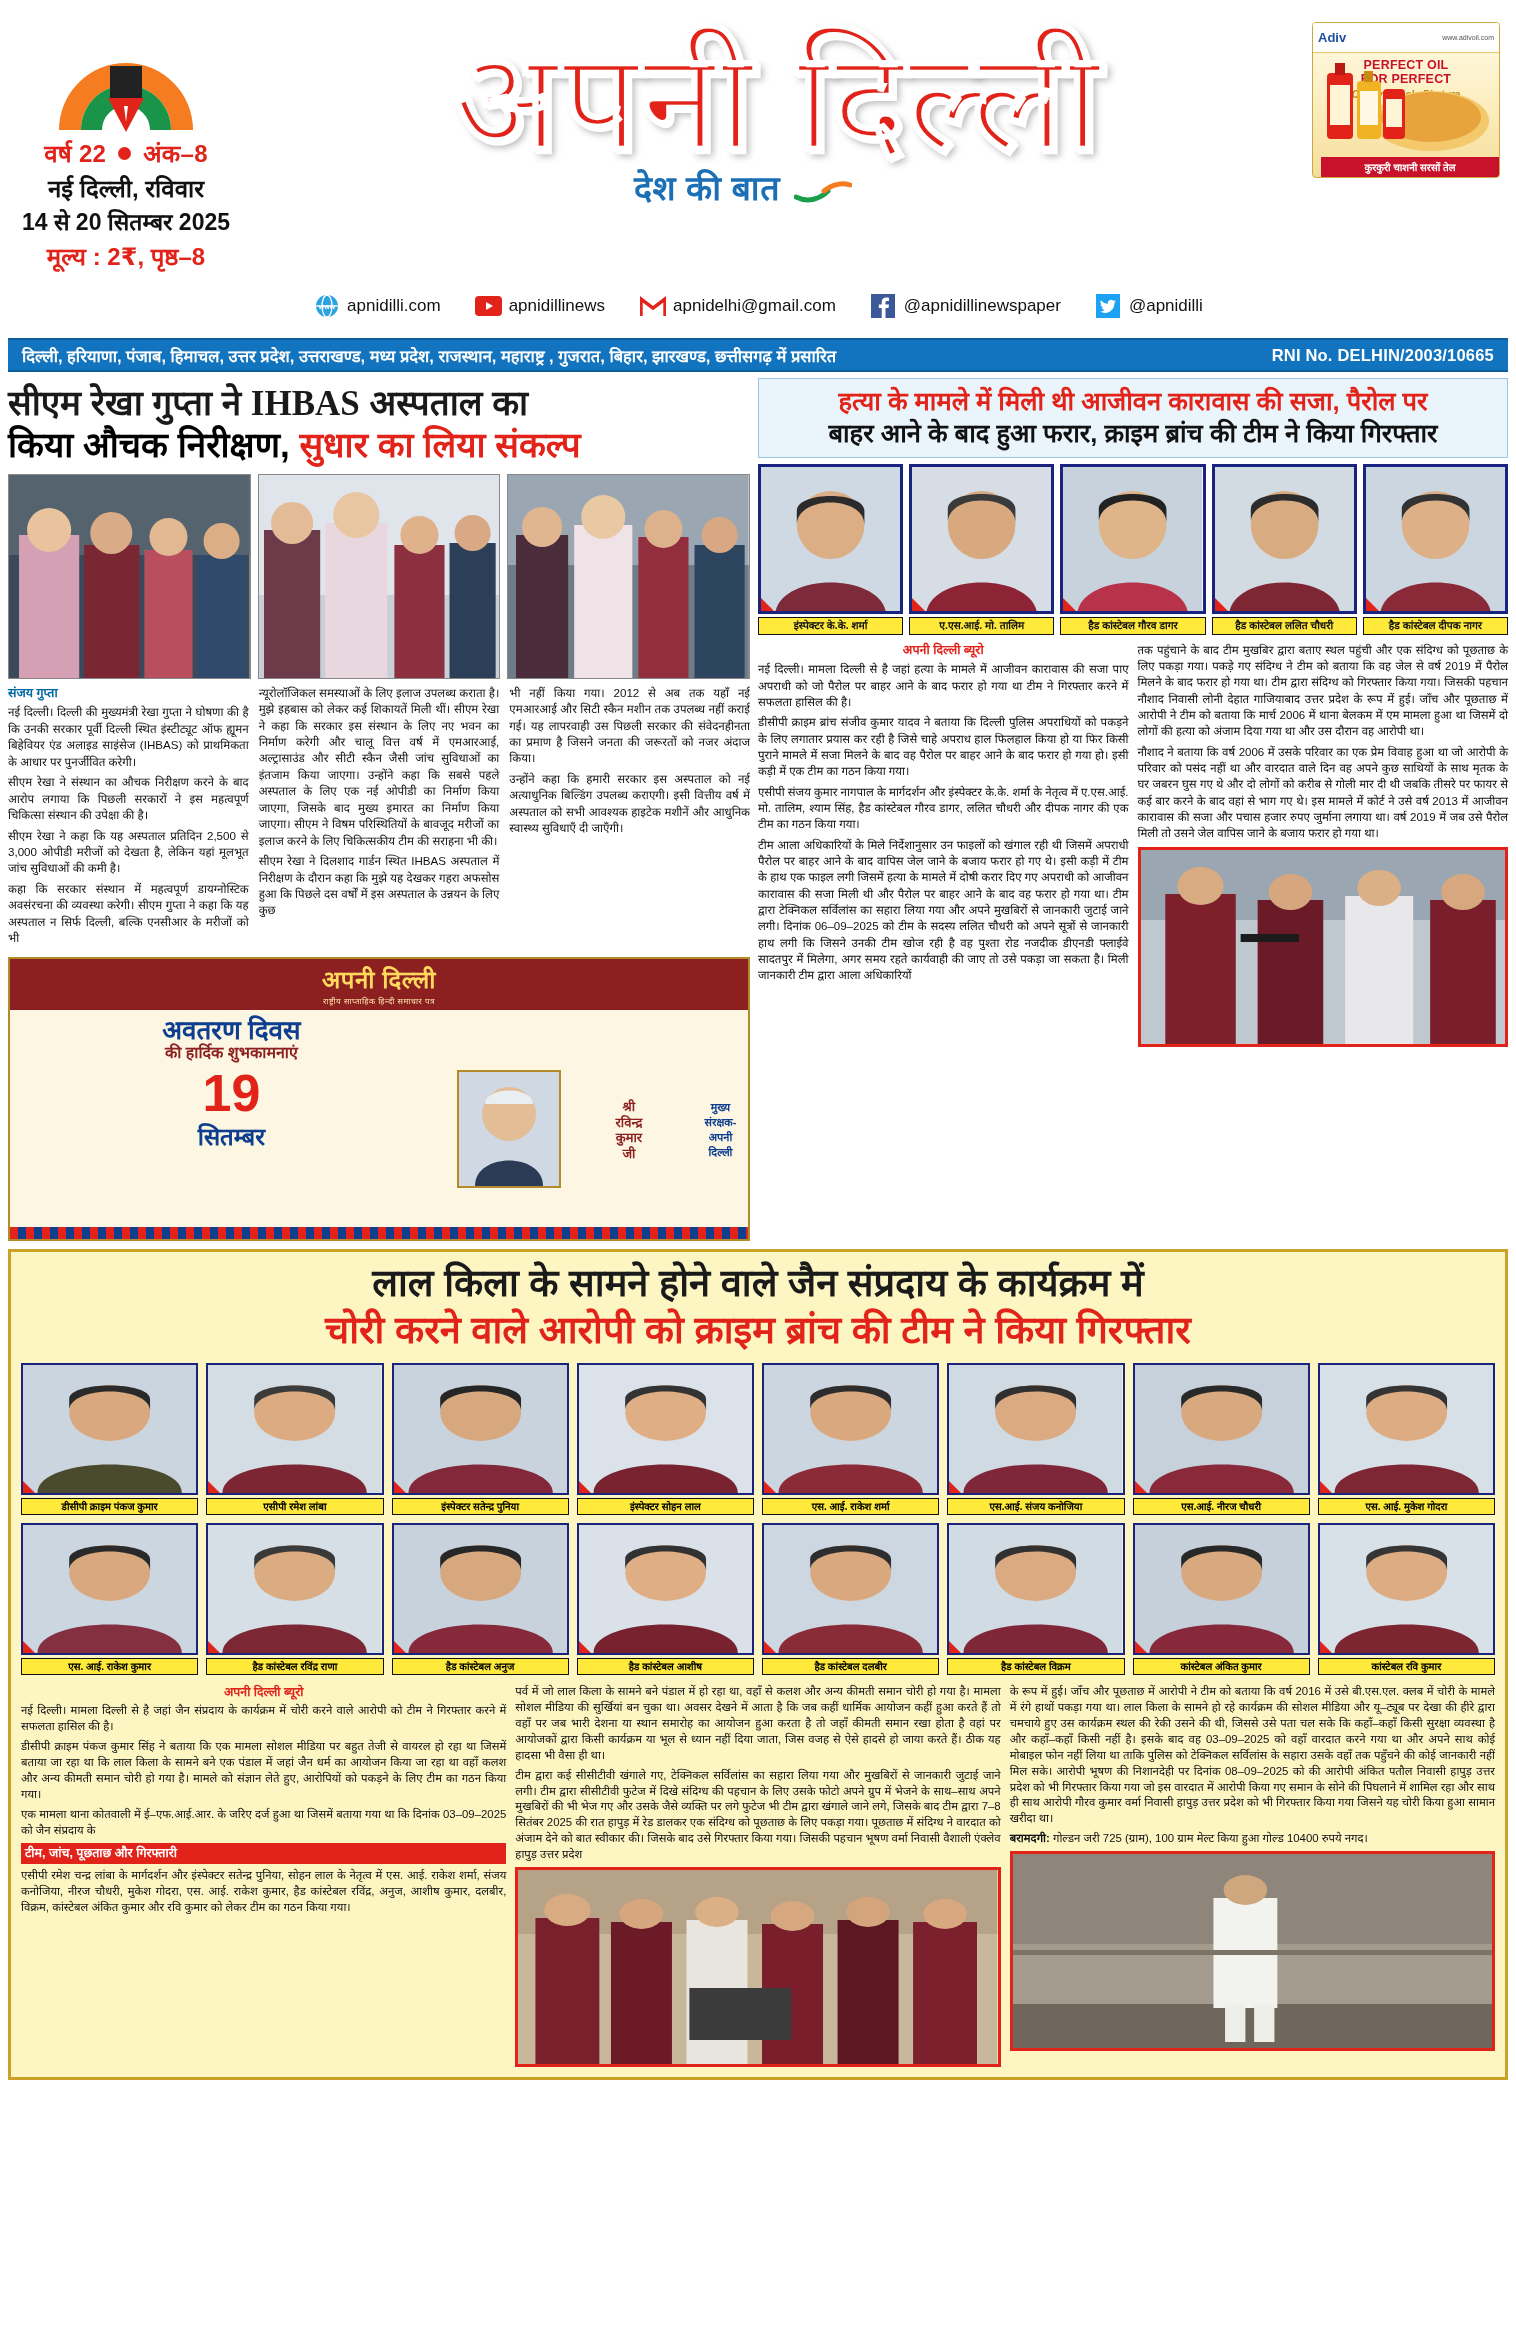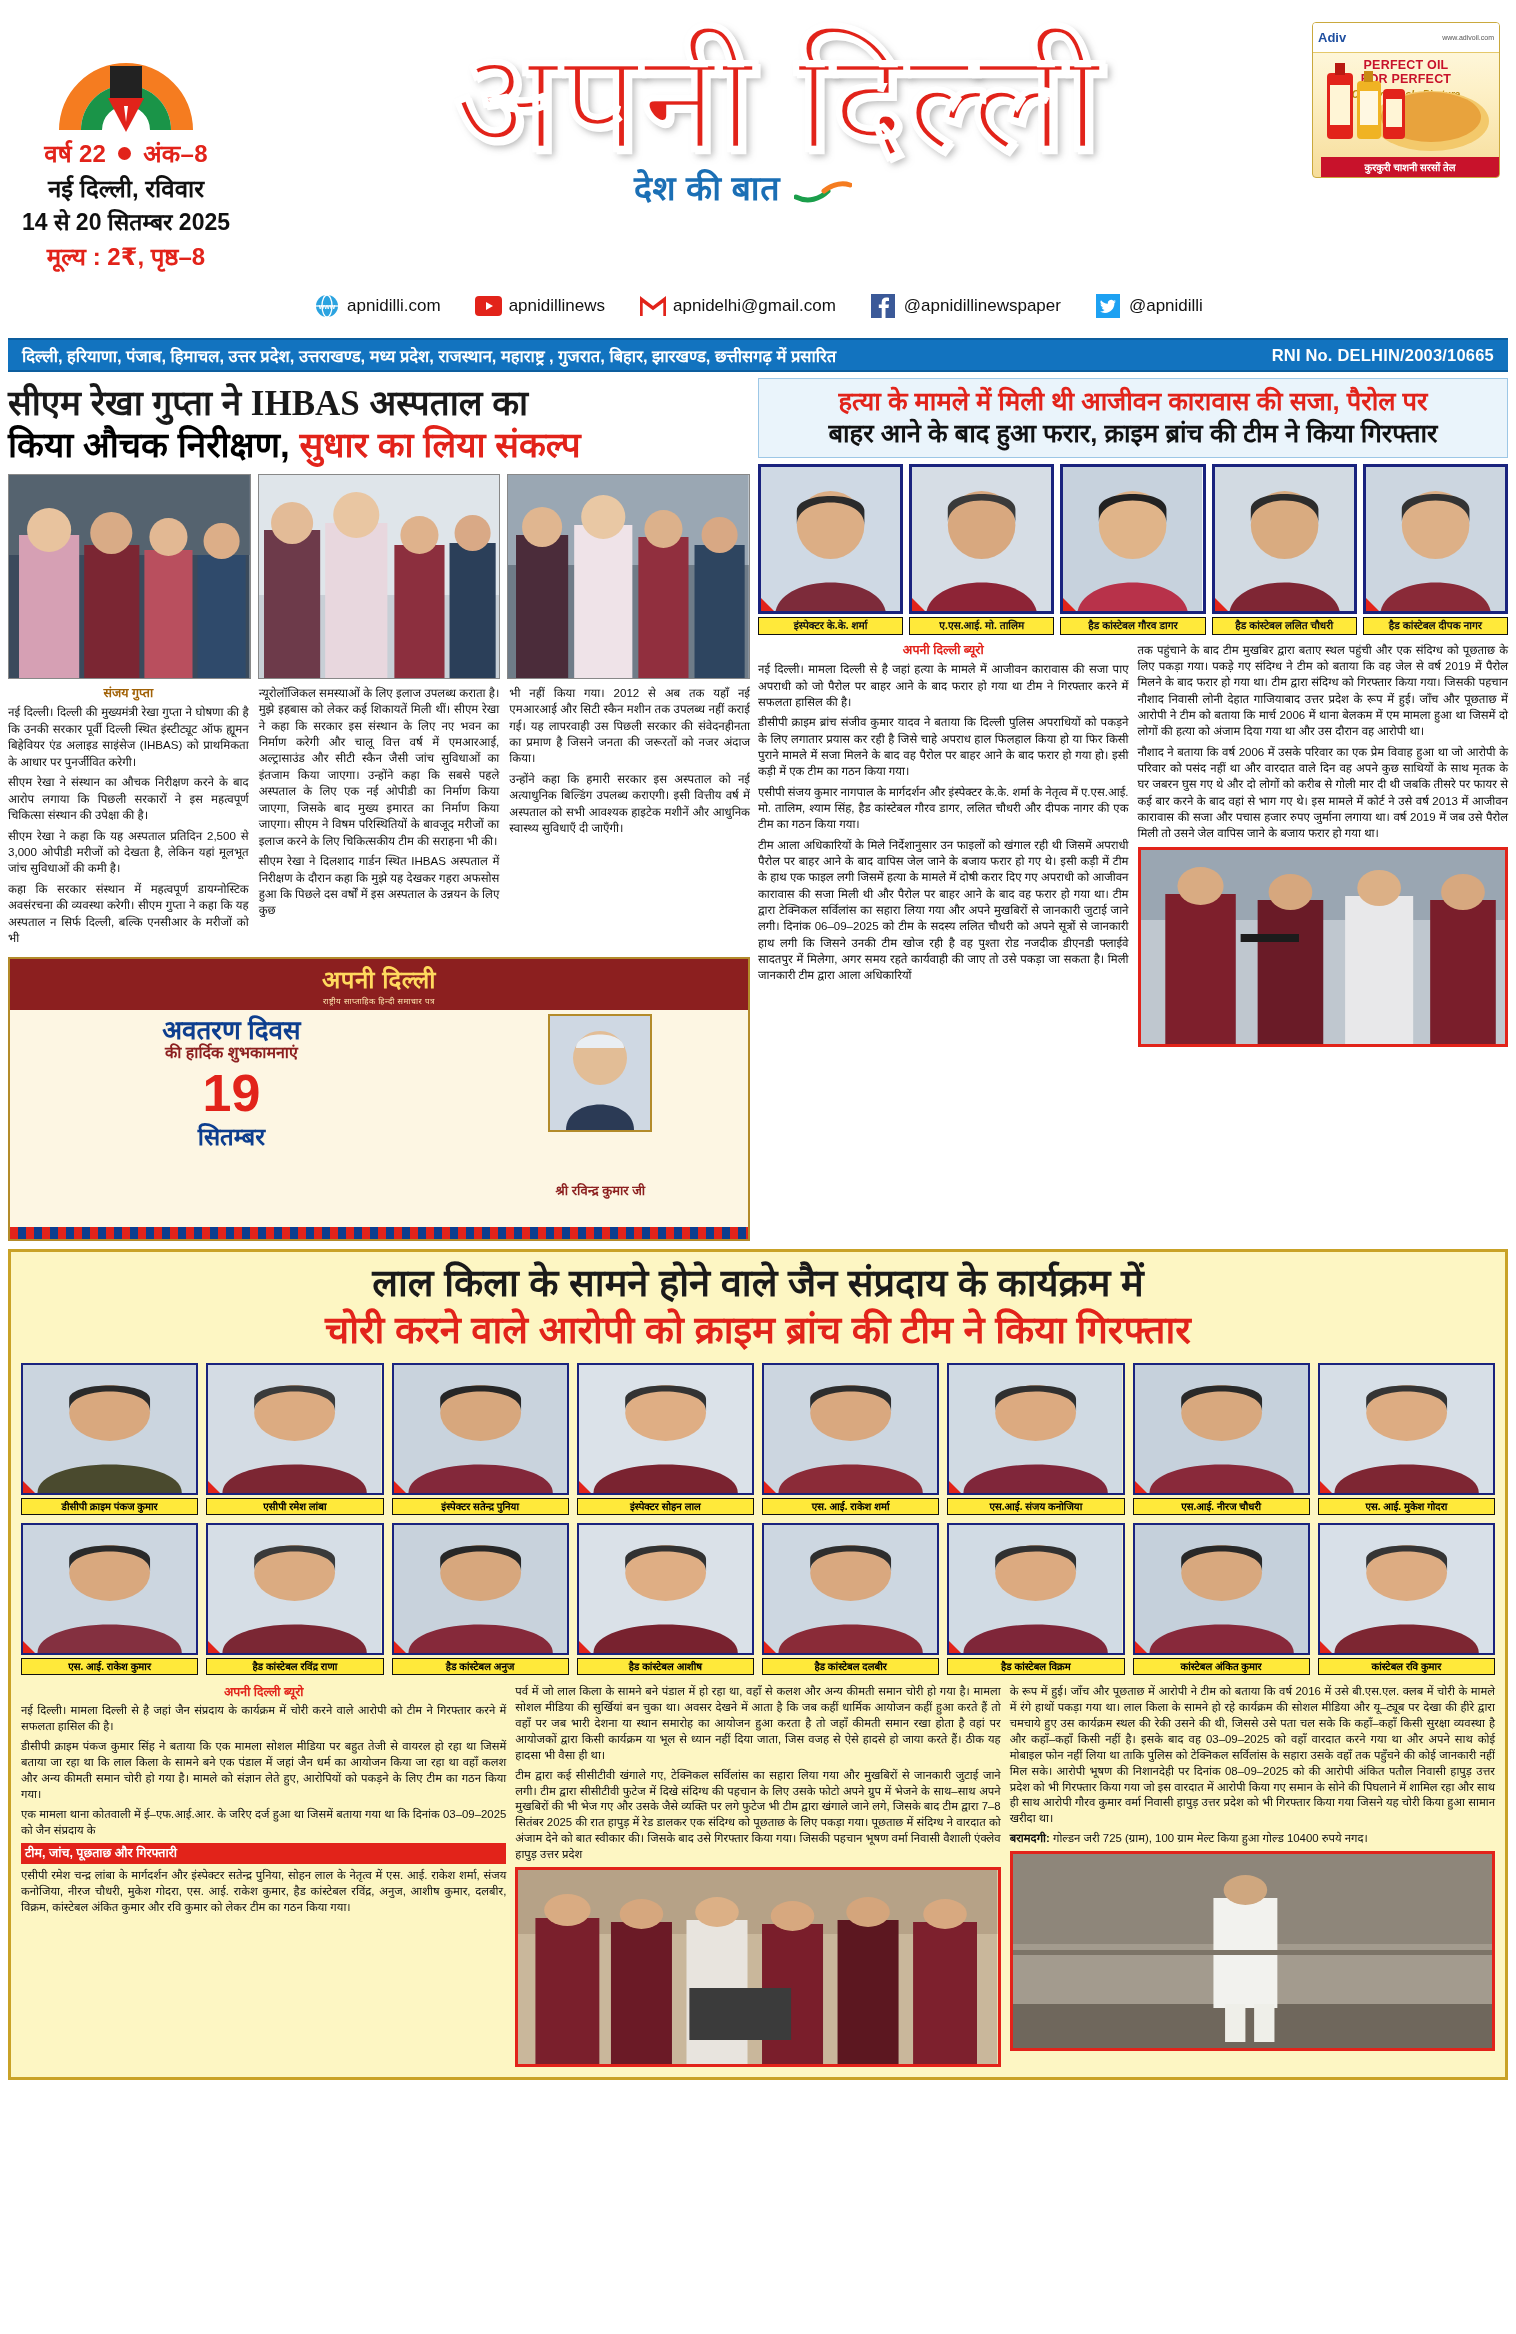--- a/index.html
+++ b/index.html
@@ -86,37 +86,37 @@
   .hl-right .r1 { font-size: 25.5px; font-weight:bold; color:#e2231a; line-height:1.25; }
   .hl-right .r2 { font-size: 25.5px; font-weight:bold; color:#111; line-height:1.25; }
 
   
   .left-photos { display:flex; gap:7px; margin-top: 6px; }
   .lp { flex:1 1 0; height: 205px; border:1px solid #888; overflow:hidden; position:relative; }
 
   
   .art-cols { display:flex; gap: 10px; margin-top: 6px; }
   .art-col { flex:1 1 0; font-size: 11.6px; line-height: 1.42; color:#111; text-align: justify; }
-  .byline { color:#a16207; font-weight:bold; font-size: 12.5px; text-align:center; margin-bottom: 2px;}
+  .byline { color:#0369a1; font-weight:bold; font-size: 12.5px; margin-bottom: 2px;}
   .art-col p { margin-bottom: 4px; }
 
   
   .ad2 {
     border:2px solid #b38b2a; background:#fdf6e3; margin-top: 6px; position:relative;
     height: 284px; overflow:hidden;
   }
   .ad2-head { background:#8c1f1f; color:#ffd95e; text-align:center; font-size:24px; font-weight:bold; padding: 3px 0 4px; letter-spacing:.5px;}
   .ad2-head small { display:block; font-size:8px; color:#ffeab0; font-weight:normal; }
   .ad2-body { display:flex; height: calc(100% - 42px); }
   .ad2-left { flex: 1 1 60%; padding: 4px 6px; text-align:center; }
   .ad2-t1 { font-size: 26px; font-weight:bold; color:#0d3e8f; line-height:1.1; margin-top:2px;}
   .ad2-t2 { font-size: 16px; font-weight:bold; color:#8c1f1f; line-height:1.15; }
   .ad2-num { font-size: 52px; font-weight:bold; color:#e2231a; line-height:1; margin-top: 4px;}
   .ad2-mon { font-size: 24px; font-weight:bold; color:#0d3e8f; }
-  .ad2-right { flex: 0 0 40%; padding: 4px; display:flex; flex-direction:column; align-items:center;gap:48px; }
+  .ad2-right { flex: 0 0 40%; padding: 4px; display:flex; align-items:center;gap:48px; }
   .ad2-photo { width: 104px; height: 118px; border:2px solid #b38b2a; background:linear-gradient(160deg,#cfd8e3,#93a3b8); }
   .ad2-name { font-size: 13px; font-weight:bold; color:#8c1f1f; margin-top:3px; text-align:center; line-height:1.2;}
   .ad2-role { font-size: 11px; color:#0d3e8f; font-weight:bold; text-align:center;}
   .ad2-foot { position:absolute; bottom:0; left:0; right:0; height:12px;
     background: repeating-linear-gradient(90deg,#e2231a 0 8px,#0d3e8f 8px 16px); }
 
   
   .mug-row { display:flex; gap:6px; margin-top: 6px; }
   .mug { flex:1 1 0; }
   .mug-img { height: 150px; border:3px solid #1a237e; position:relative; overflow:hidden; }

